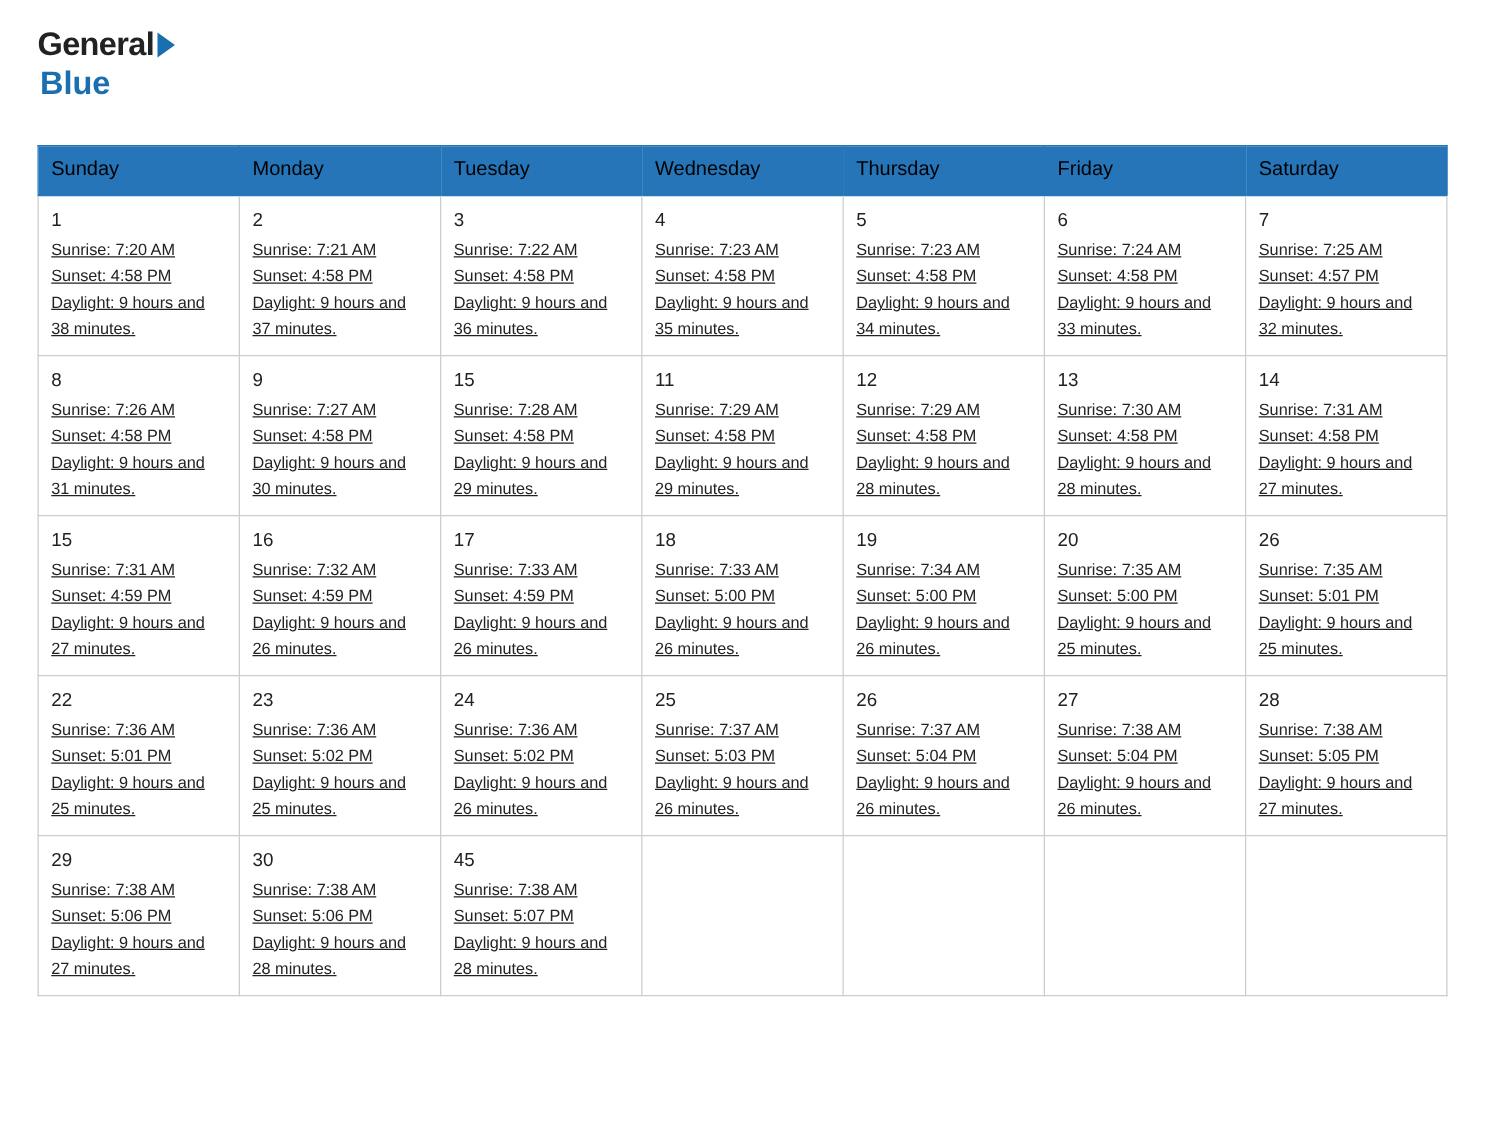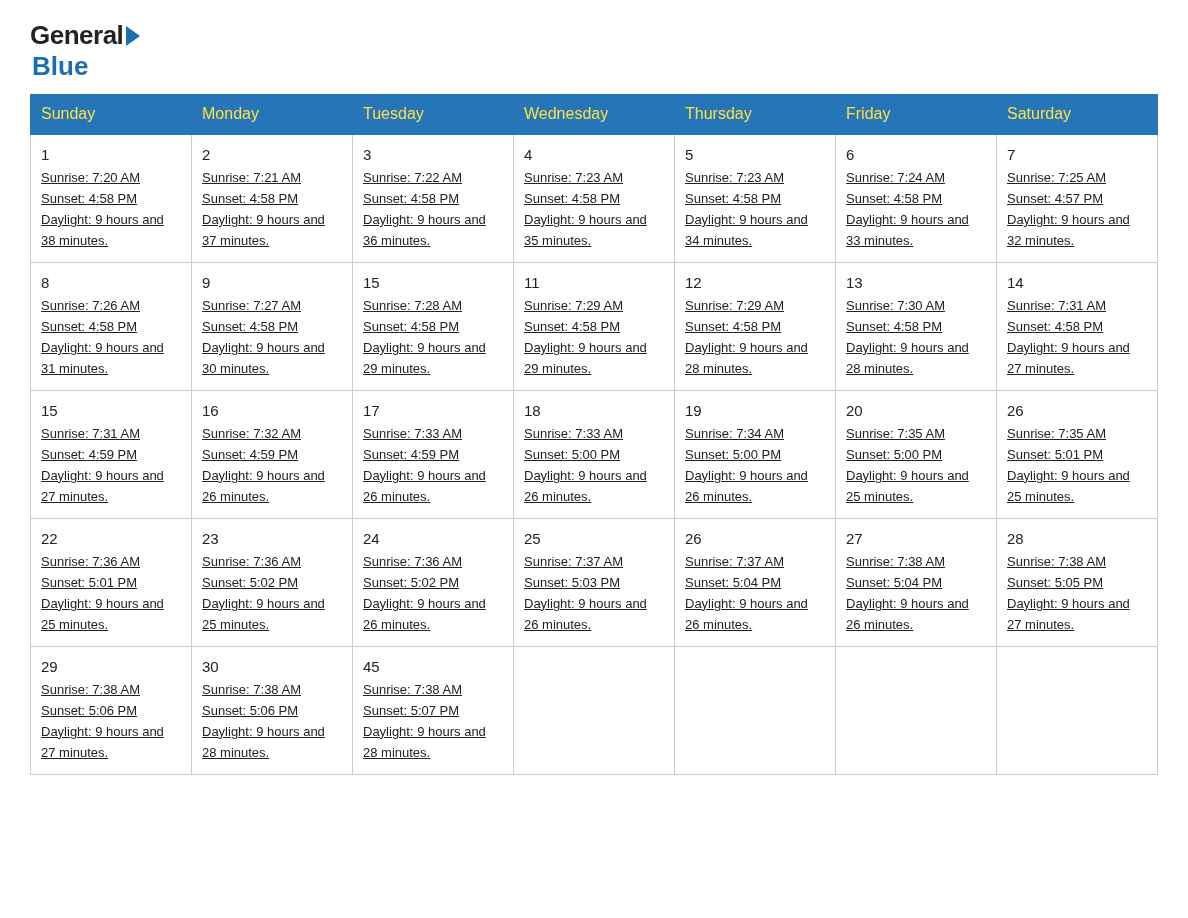--- a/index.html
+++ b/index.html
@@ -8,21 +8,21 @@
       background: #fff;
       color: #222;
       width: 1188px;
       min-height: 918px;
       padding: 20px 30px;
     }
     .header-area {
       display: flex;
       justify-content: space-between;
       align-items: flex-start;
-      margin-bottom: 12px;
+      margin-bottom: 34px;
     }
     .logo {
       display: flex;
       flex-direction: column;
       align-items: flex-start;
     }
     .logo-top {
       display: flex;
       align-items: center;
     }
@@ -60,21 +60,21 @@
       color: #444;
       margin-top: 4px;
     }
     table {
       width: 100%;
       border-collapse: collapse;
       table-layout: fixed;
     }
     thead tr th {
       background-color: #2575b8;
-      color: #fde047;
+      color: #000000;
       font-size: 16px;
       font-weight: normal;
       padding: 10px 10px;
       text-align: left;
       border: 1px solid #2575b8;
     }
     tbody tr td {
       vertical-align: top;
       padding: 8px 10px 10px 10px;
       border: 1px solid #ccc;

